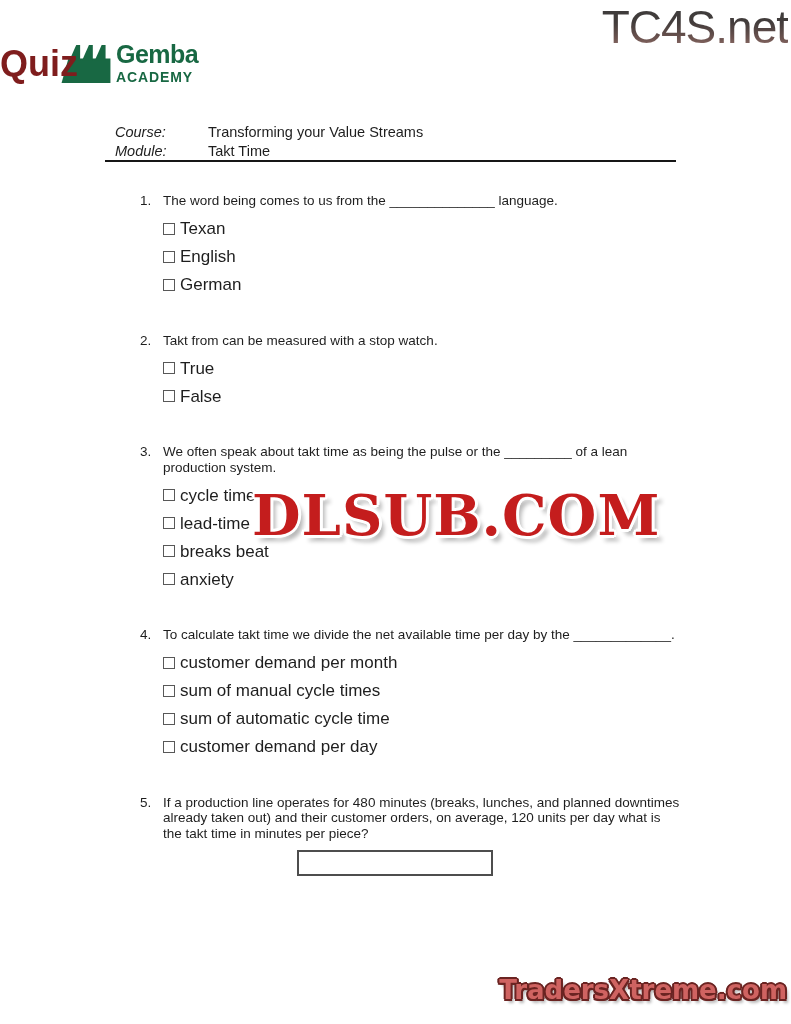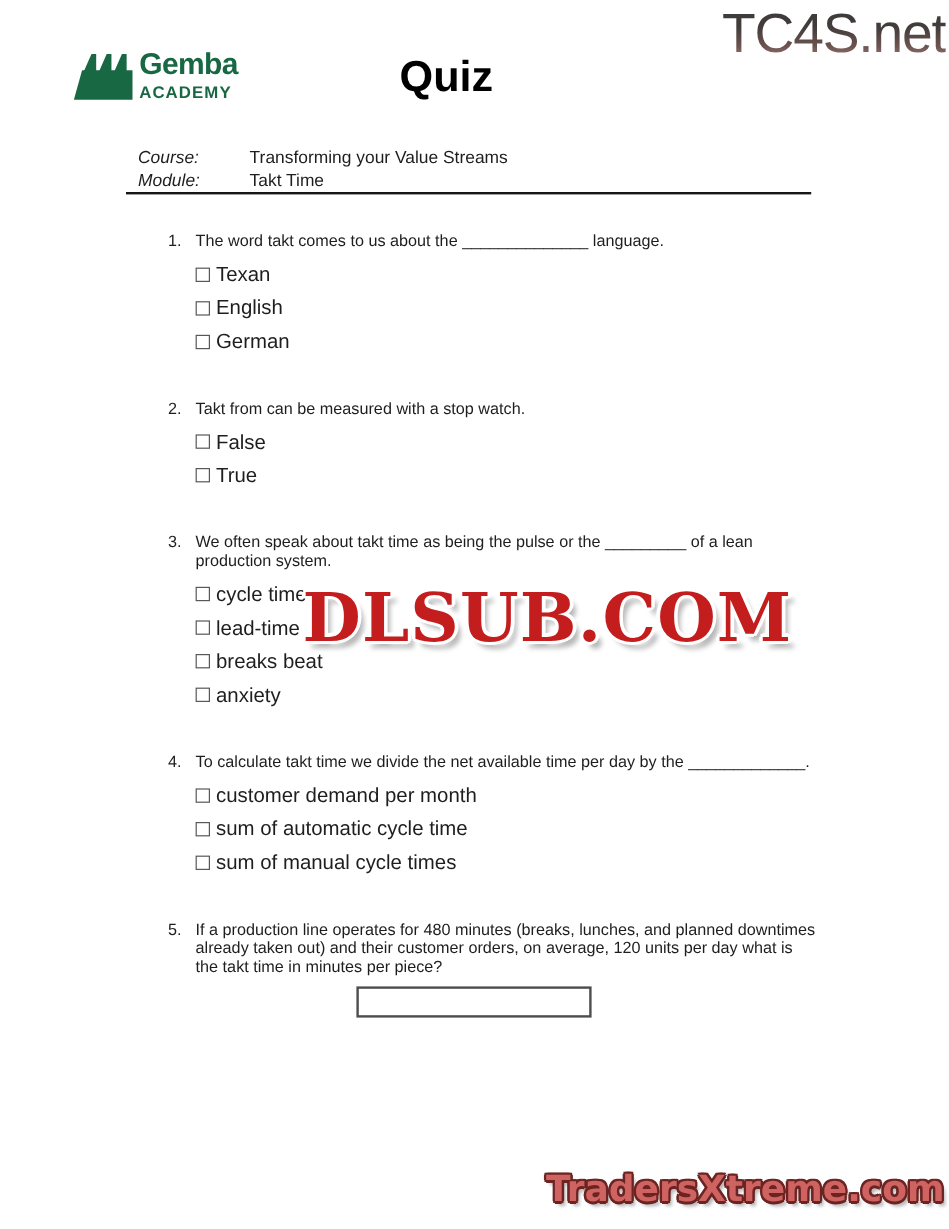--- a/index.html
+++ b/index.html
@@ -25,21 +25,21 @@
 
   
   .logo { position:absolute; left:61px; top:41px; display:flex; align-items:center; }
   .logo-icon { width:50px; height:43px; margin-right:5px; }
   .logo-name { font-size:25px; font-weight:bold; color:#186843; line-height:1; letter-spacing:-0.5px; }
   .logo-sub  { font-size:14px; font-weight:bold; color:#186843; line-height:1; letter-spacing:0.9px; margin-top:3px; }
 
   
   .title {
     position:absolute; top:43px; left:0; width:744px;
-    text-align:center; font-size:36px; font-weight:bold; color:#000000;
+    text-align:left; font-size:36px; font-weight:bold; color:#7f1d1d;
   }
 
   
   .meta { position:absolute; top:123px; left:115px; font-size:14.5px; }
   .meta-row { display:flex; line-height:18.5px; }
   .meta-label { width:93px;font-style:italic; }
   .rule { position:absolute; top:160px; left:105px; width:571px; height:2px; background:#161616; }
 
   
   .questions { position:absolute; top:193px; left:140px; width:543px; }
@@ -72,21 +72,21 @@
       -2px  2px 0 #ffffff, 2px  2px 0 #ffffff,
       -3px  0   0 #ffffff, 3px  0   0 #ffffff,
        0   -3px 0 #ffffff, 0    3px 0 #ffffff,
        5px  6px 4px #b8b8b8;
   }
 
   
   .traders {
     position:absolute; top:977px; right:4px;
     font-family:"DejaVu Sans", sans-serif;
-    font-size:30px; font-weight:bold; line-height:1;
+    font-size:26px; font-weight:bold; line-height:1;
     color:#cf6361;
     text-shadow:
       -1.5px -1.5px 0 #6b2422, 1.5px -1.5px 0 #6b2422,
       -1.5px  1.5px 0 #6b2422, 1.5px  1.5px 0 #6b2422,
       -2px 0 0 #6b2422, 2px 0 0 #6b2422,
       0 -2px 0 #6b2422, 0 2px 0 #6b2422,
       3px 4px 3px #b5b5b5;
   }
 </style>
 </head>
@@ -121,21 +121,21 @@
       <span class="meta-value">Takt Time</span>
     </div>
   </div>
   <div class="rule"></div>
 
   <div class="questions">
 
     <div class="question">
       <div class="q-line">
         <span class="q-num">1.</span>
-        <span class="q-text">The word takt comes to us about the ______________ language.</span>
+        <span class="q-text">The word being comes to us from the ______________ language.</span>
       </div>
       <div class="option">
         <span class="checkbox"></span>
         <span class="opt-label">Texan</span>
       </div>
       <div class="option">
         <span class="checkbox"></span>
         <span class="opt-label">English</span>
       </div>
       <div class="option">
@@ -144,25 +144,25 @@
       </div>
     </div>
 
     <div class="question">
       <div class="q-line">
         <span class="q-num">2.</span>
         <span class="q-text">Takt from can be measured with a stop watch.</span>
       </div>
       <div class="option">
         <span class="checkbox"></span>
+        <span class="opt-label">True</span>
+      </div>
+      <div class="option">
+        <span class="checkbox"></span>
         <span class="opt-label">False</span>
-      </div>
-      <div class="option">
-        <span class="checkbox"></span>
-        <span class="opt-label">True</span>
       </div>
     </div>
 
     <div class="question">
       <div class="q-line">
         <span class="q-num">3.</span>
         <span class="q-text">We often speak about takt time as being the pulse or the _________ of a lean production system.</span>
       </div>
       <div class="option">
         <span class="checkbox"></span>
@@ -186,25 +186,29 @@
       <div class="q-line">
         <span class="q-num">4.</span>
         <span class="q-text">To calculate takt time we divide the net available time per day by the _____________.</span>
       </div>
       <div class="option">
         <span class="checkbox"></span>
         <span class="opt-label">customer demand per month</span>
       </div>
       <div class="option">
         <span class="checkbox"></span>
+        <span class="opt-label">sum of manual cycle times</span>
+      </div>
+      <div class="option">
+        <span class="checkbox"></span>
         <span class="opt-label">sum of automatic cycle time</span>
       </div>
       <div class="option">
         <span class="checkbox"></span>
-        <span class="opt-label">sum of manual cycle times</span>
+        <span class="opt-label">customer demand per day</span>
       </div>
     </div>
 
     <div class="question">
       <div class="q-line">
         <span class="q-num">5.</span>
         <span class="q-text">If a production line operates for 480 minutes (breaks, lunches, and planned downtimes already taken out) and their customer orders, on average, 120 units per day what is the takt time in minutes per piece?</span>
       </div>
       <input type="text" class="answer-input" value="" style="">
     </div>

